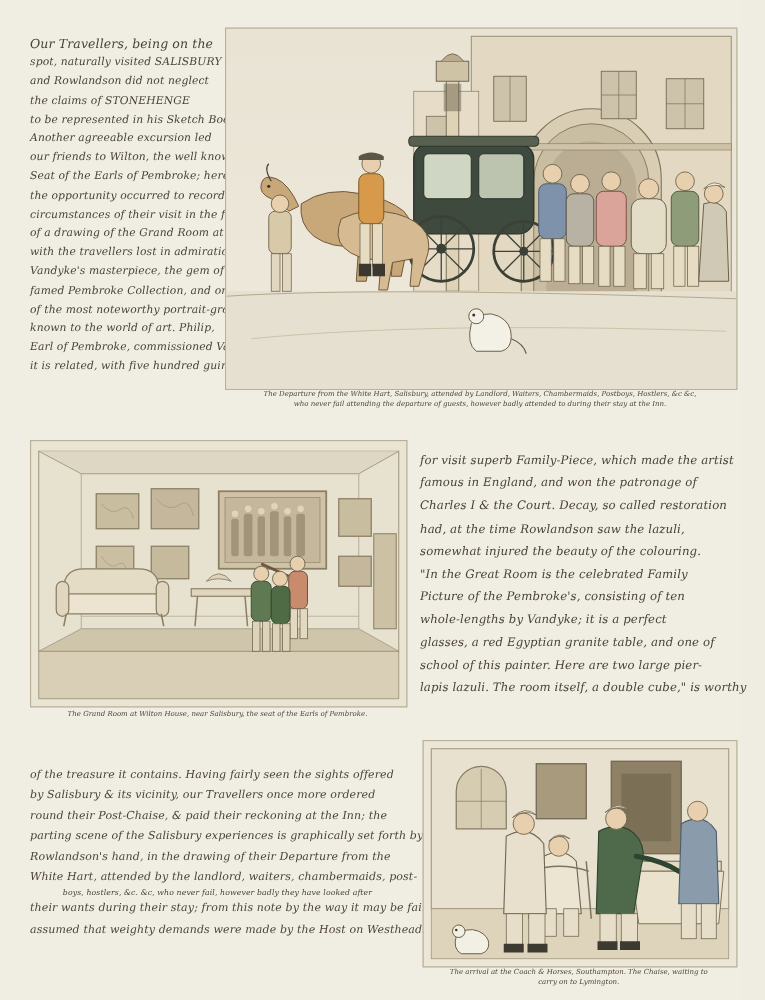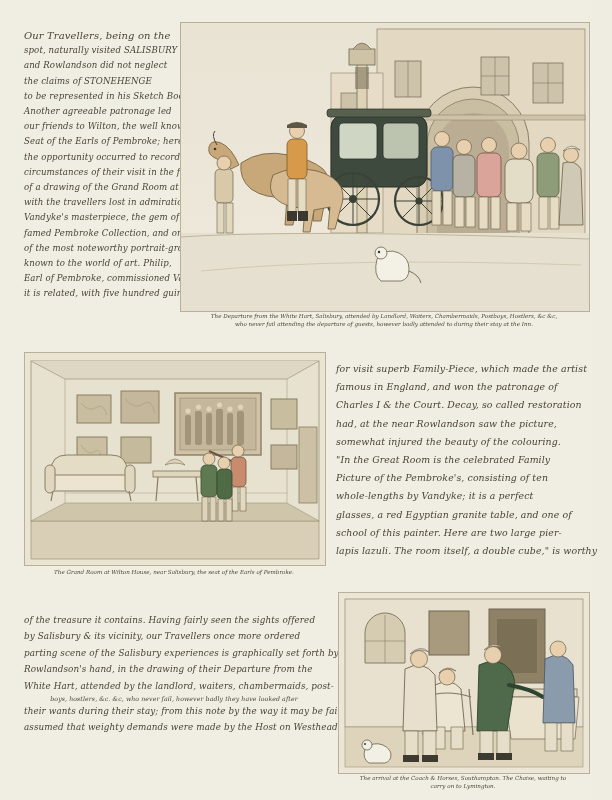--- a/index.html
+++ b/index.html
@@ -124,21 +124,21 @@
 <body>
 
 <div class="page">
 
   <div id="block1-text" class="hand">
     <span class="ln">Our Travellers, being on the</span>
     <span class="ln">spot, naturally visited SALISBURY PLAIN,</span>
     <span class="ln">and Rowlandson did not neglect</span>
     <span class="ln">the claims of STONEHENGE</span>
     <span class="ln">to be represented in his Sketch Book.</span>
-    <span class="ln">Another agreeable patronage led</span>
+    <span class="ln">Another agreeable excursion led</span>
     <span class="ln">our friends to Wilton, the well known</span>
     <span class="ln">Seat of the Earls of Pembroke; here</span>
     <span class="ln">the opportunity occurred to record the</span>
     <span class="ln">circumstances of their visit in the form</span>
     <span class="ln">of a drawing of the Grand Room at Wilton,</span>
     <span class="ln">with the travellers lost in admiration of</span>
     <span class="ln">Vandyke's masterpiece, the gem of the</span>
     <span class="ln">famed Pembroke Collection, and one</span>
     <span class="ln">of the most noteworthy portrait-groups</span>
     <span class="ln">known to the world of art.  Philip,</span>
@@ -379,33 +379,34 @@
   </div>
 
   <div id="cap2" class="caption">
     <span class="ln">The Grand Room at Wilton House, near Salisbury, the seat of the Earls of Pembroke.</span>
   </div>
 
   <div id="block2-text" class="hand">
     <span class="ln">for visit superb Family-Piece, which made the artist</span>
     <span class="ln">famous in England, and won the patronage of</span>
     <span class="ln">Charles I &amp; the Court.  Decay, so called restoration</span>
-    <span class="ln">had, at the near Rowlandson saw the picture,</span>
+    <span class="ln">had, at the time Rowlandson saw the lazuli,</span>
     <span class="ln">somewhat injured the beauty of the colouring.</span>
     <span class="ln">"In the Great Room is the celebrated Family</span>
     <span class="ln">Picture of the Pembroke's, consisting of ten</span>
     <span class="ln">whole-lengths by Vandyke; it is a perfect</span>
     <span class="ln">glasses, a red Egyptian granite table, and one of</span>
     <span class="ln">school of this painter.  Here are two large pier-</span>
     <span class="ln">lapis lazuli.  The room itself, a double cube," is worthy</span>
   </div>
 
   <div id="block3-text" class="hand">
     <span class="ln">of the treasure it contains.  Having fairly seen the sights offered</span>
     <span class="ln">by Salisbury &amp; its vicinity, our Travellers once more ordered</span>
+    <span class="ln">round their Post-Chaise, &amp; paid their reckoning at the Inn; the</span>
     <span class="ln">parting scene of the Salisbury experiences is graphically set forth by</span>
     <span class="ln">Rowlandson's hand, in the drawing of their Departure from the</span>
     <span class="ln">White Hart, attended by the landlord, waiters, chambermaids, post-</span>
     <span class="ln small">boys, hostlers, &amp;c. &amp;c, who never fail, however badly they have looked after</span>
     <span class="ln">their wants during their stay; from this note by the way it may be fairly</span>
     <span class="ln">assumed that weighty demands were made by the Host on Westheads' purse.</span>
   </div>
 
   <div id="plate3">
     <svg width="250" height="180" viewBox="0 0 250 180">

